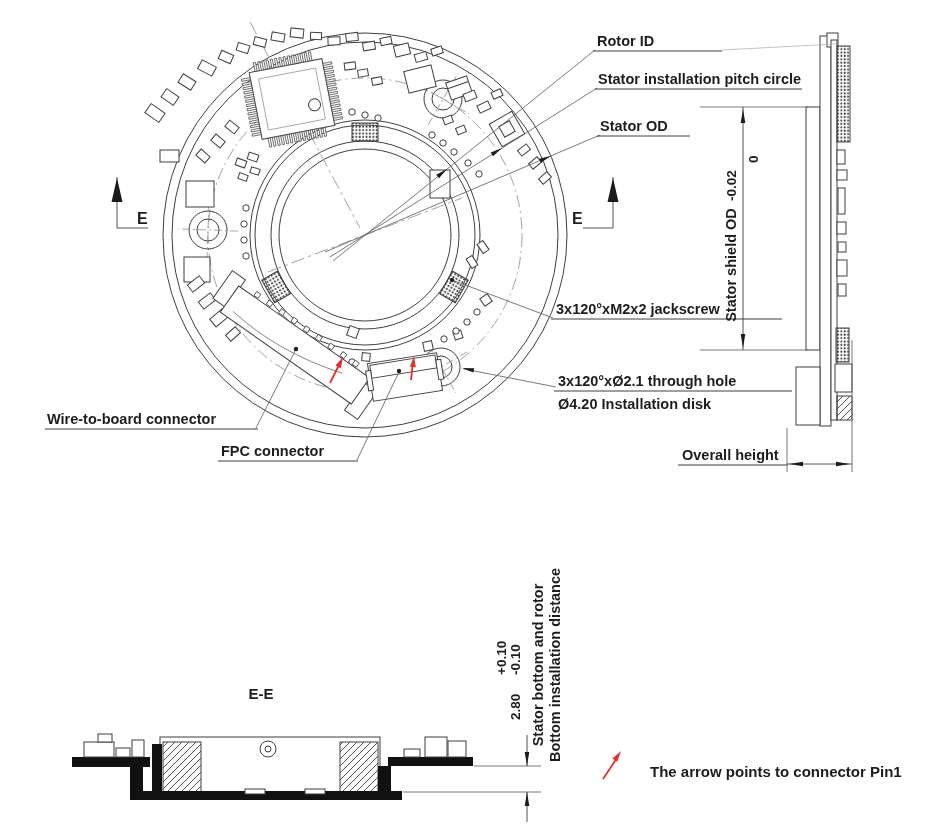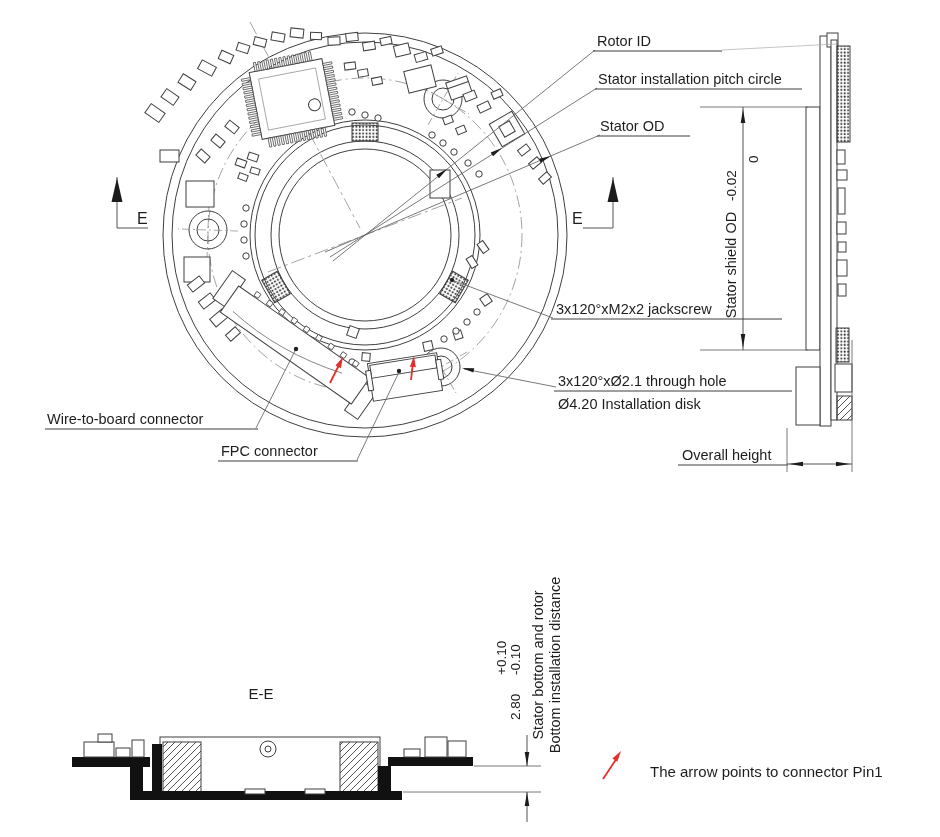--- a/index.html
+++ b/index.html
@@ -1,19 +1,19 @@
 <!DOCTYPE html>
 <html><head>
 <meta charset="utf-8">
 <style>
   :root{
     --line:#3f3f3f; --thin:#6a6a6a; --text:#1d1d1f; --red:#e0312e;
   }
   html,body{margin:0;padding:0;background:#ffffff;}
-  .canvas{position:relative;width:940px;height:837px;background:#fff;overflow:hidden;}
+  .canvas{position:relative;width:940px;height:837px;background:#fff;overflow:hidden;font-weight:bold;}
   svg{position:absolute;left:0;top:0;}
   text{font-family:"Liberation Sans","DejaVu Sans",sans-serif;fill:var(--text);}
   .lbl{font-size:14.5px;}
   .dim{font-size:13.5px;}
   .sec{font-size:16px;}
   .ttl{font-size:15px;}
 </style>
 </head>
 <body>
 

